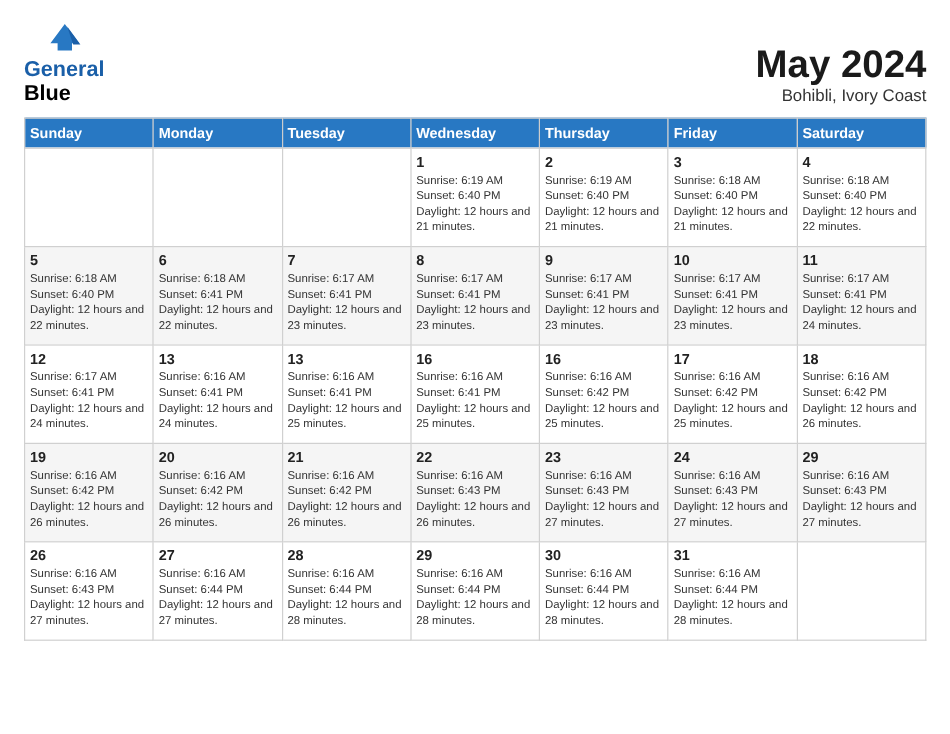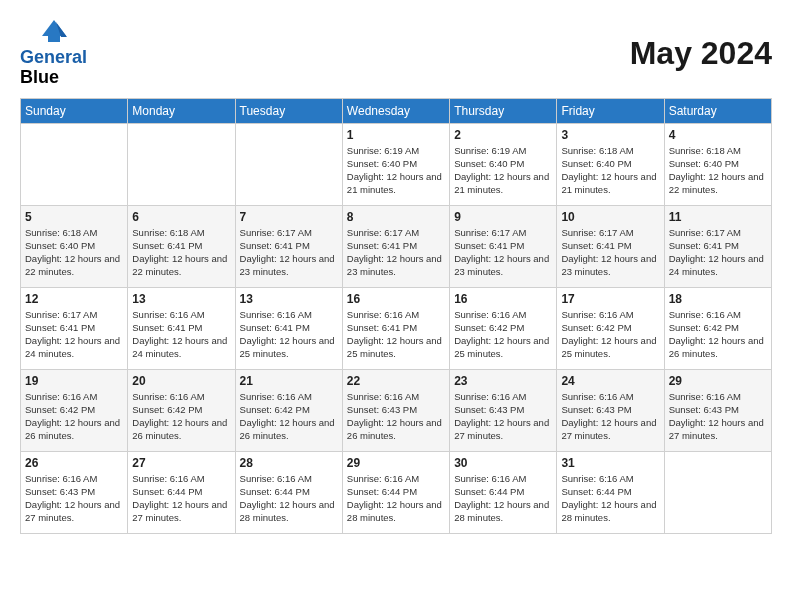--- a/index.html
+++ b/index.html
@@ -58,21 +58,21 @@
       width: 100%;
       border-collapse: collapse;
       table-layout: fixed;
     }
     thead tr {
       background-color: #2878c3;
     }
     thead th {
       color: #fff;
       font-size: 12px;
-      font-weight: normal;
+      font-weight: bold;
       padding: 5px 4px;
       text-align: left;
       border: 1px solid #ccc;
     }
     tbody tr {
       vertical-align: top;
     }
     tbody td {
       border: 1px solid #d0d0d0;
       padding: 4px 4px 4px 4px;
@@ -110,20 +110,21 @@
         <polygon points="14,4 26,20 20,20 20,26 8,26 8,20 2,20" fill="#2878c3"></polygon>
         <polygon points="16,6 27,21 21,21" fill="#1a5fa8"></polygon>
       </svg>
       <div class="logo-text">
         <span>General</span><br>
         <span style="color:#000000;">Blue</span>
       </div>
     </div>
     <div class="title-block">
       <div class="month-title">May 2024</div>
+      <div class="location">Bohibli, Ivory Coast</div>
     </div>
   </div>
 
   <table>
     <thead>
       <tr>
       <th>Sunday</th>
           <th>Monday</th>
           <th>Tuesday</th>
           <th>Wednesday</th>

